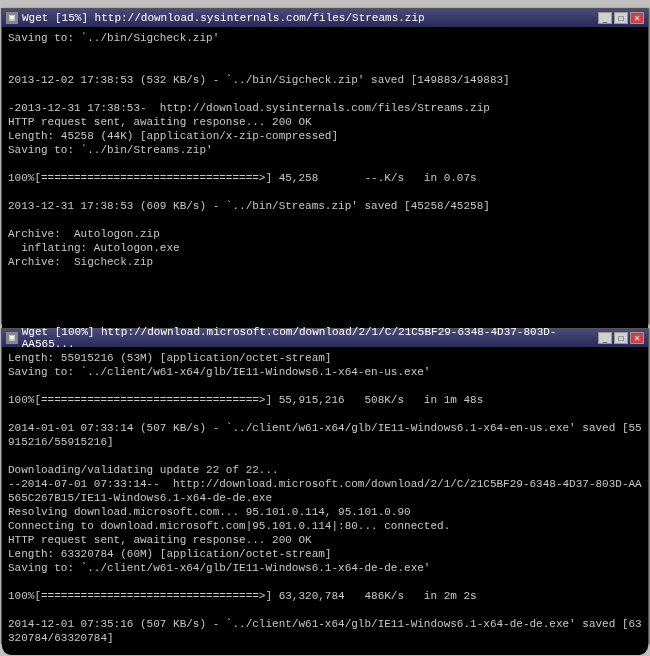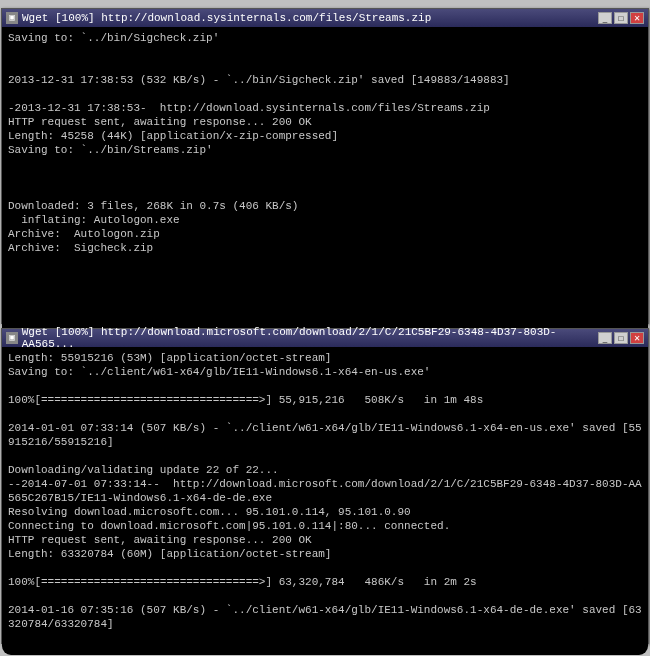--- a/index.html
+++ b/index.html
@@ -110,44 +110,45 @@
   </style>
 </head>
 <body>
 
 <div style="padding:4px 1px;">
 
   <div class="window window-top">
     <div class="title-bar">
       <div class="title-bar-left">
         <span class="title-bar-icon">▣</span>
-        <span>Wget [100%] http://download.sysinternals.com/files/Streams.zip</span>
+        <span>Wget [15%] http://download.sysinternals.com/files/Streams.zip</span>
       </div>
       <div class="title-bar-buttons">
         <div class="tb-btn">_</div>
         <div class="tb-btn">□</div>
         <div class="tb-btn close">✕</div>
       </div>
     </div>
     <div class="terminal terminal-top" id="top-terminal">
     <div class="line">Saving to: `../bin/Sigcheck.zip'</div>
         <div class="line">&nbsp;</div>
         <div class="line">&nbsp;</div>
-        <div class="line">2013-12-31 17:38:53 (532 KB/s) - `../bin/Sigcheck.zip' saved [149883/149883]</div>
+        <div class="line">2013-12-02 17:38:53 (532 KB/s) - `../bin/Sigcheck.zip' saved [149883/149883]</div>
         <div class="line">&nbsp;</div>
         <div class="line">-2013-12-31 17:38:53-  http://download.sysinternals.com/files/Streams.zip</div>
         <div class="line">HTTP request sent, awaiting response... 200 OK</div>
         <div class="line">Length: 45258 (44K) [application/x-zip-compressed]</div>
         <div class="line">Saving to: `../bin/Streams.zip'</div>
         <div class="line">&nbsp;</div>
+        <div class="line">100%[=================================&gt;] 45,258       --.K/s   in 0.07s</div>
         <div class="line">&nbsp;</div>
+        <div class="line">2013-12-31 17:38:53 (609 KB/s) - `../bin/Streams.zip' saved [45258/45258]</div>
         <div class="line">&nbsp;</div>
-        <div class="line">Downloaded: 3 files, 268K in 0.7s (406 KB/s)</div>
+        <div class="line">Archive:  Autologon.zip</div>
         <div class="line">  inflating: Autologon.exe</div>
-        <div class="line">Archive:  Autologon.zip</div>
         <div class="line">Archive:  Sigcheck.zip</div>
       </div>
   </div>
 
   <div class="window window-bottom" style="margin-top:4px;">
     <div class="title-bar">
       <div class="title-bar-left">
         <span class="title-bar-icon">▣</span>
         <span>Wget [100%] http://download.microsoft.com/download/2/1/C/21C5BF29-6348-4D37-803D-AA565...</span>
       </div>
@@ -164,20 +165,21 @@
         <div class="line">100%[=================================&gt;] 55,915,216   508K/s   in 1m 48s</div>
         <div class="line">&nbsp;</div>
         <div class="line">2014-01-01 07:33:14 (507 KB/s) - `../client/w61-x64/glb/IE11-Windows6.1-x64-en-us.exe' saved [55915216/55915216]</div>
         <div class="line">&nbsp;</div>
         <div class="line">Downloading/validating update 22 of 22...</div>
         <div class="line">--2014-07-01 07:33:14--  http://download.microsoft.com/download/2/1/C/21C5BF29-6348-4D37-803D-AA565C267B15/IE11-Windows6.1-x64-de-de.exe</div>
         <div class="line">Resolving download.microsoft.com... 95.101.0.114, 95.101.0.90</div>
         <div class="line">Connecting to download.microsoft.com|95.101.0.114|:80... connected.</div>
         <div class="line">HTTP request sent, awaiting response... 200 OK</div>
         <div class="line">Length: 63320784 (60M) [application/octet-stream]</div>
+        <div class="line">Saving to: `../client/w61-x64/glb/IE11-Windows6.1-x64-de-de.exe'</div>
         <div class="line">&nbsp;</div>
         <div class="line">100%[=================================&gt;] 63,320,784   486K/s   in 2m 2s</div>
         <div class="line">&nbsp;</div>
-        <div class="line">2014-01-16 07:35:16 (507 KB/s) - `../client/w61-x64/glb/IE11-Windows6.1-x64-de-de.exe' saved [63320784/63320784]</div>
+        <div class="line">2014-12-01 07:35:16 (507 KB/s) - `../client/w61-x64/glb/IE11-Windows6.1-x64-de-de.exe' saved [63320784/63320784]</div>
       </div>
   </div>
 
 </div>
 
 </body></html>

